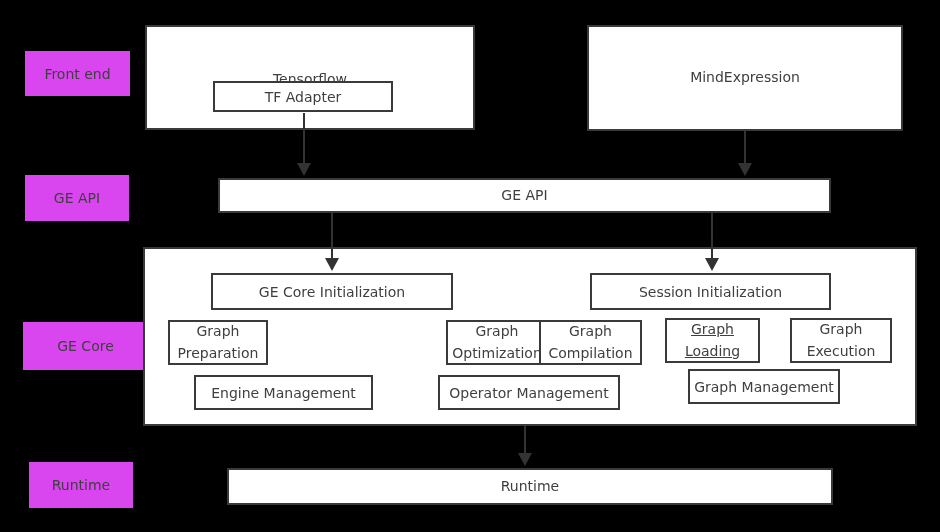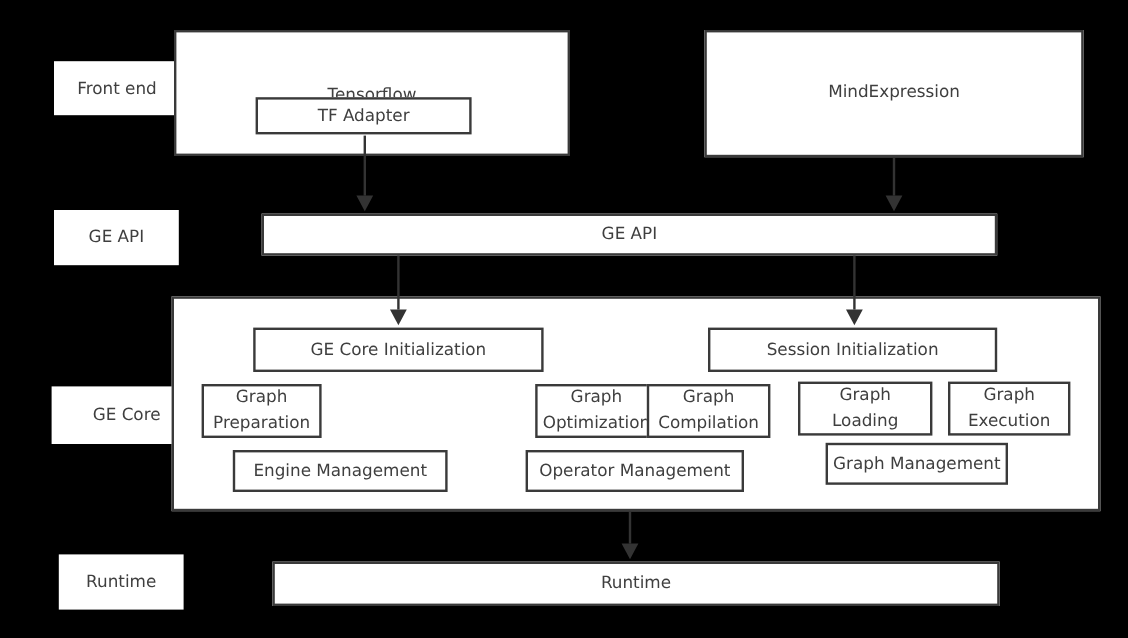--- a/index.html
+++ b/index.html
@@ -23,28 +23,27 @@
     border: 2px solid #3a3a3a;
     box-sizing: border-box;
     display: flex;
     align-items: center;
     justify-content: center;
     text-align: center;
     line-height: 1.4;
   }
   .side-label {
     position: absolute;
-    background: #ffffff;
+    background: #d946ef;
     border: none;
     box-sizing: border-box;
     display: flex;
     align-items: center;
     justify-content: center;
     text-align: right;
-    margin-left: 20px;
   }
   .titled-box {
     position: absolute;
     background: #ffffff;
     border: 2px solid #3a3a3a;
     box-sizing: border-box;
   }
   .titled-box .box-title {
     display: block;
     text-align: center;
@@ -102,21 +101,21 @@
   <div class="box" style="left:218px; top:178px; width:613px; height:35px;">GE API</div>
 
   <div class="titled-box" style="left:143px; top:247px; width:774px; height:179px;">
 
     <div class="inner-box" style="left:66px; top:24px; width:242px; height:37px;">GE Core Initialization</div>
     <div class="inner-box" style="left:445px; top:24px; width:241px; height:37px;">Session Initialization</div>
 
     <div class="inner-box two-line" style="left:23px; top:71px; width:100px; height:45px;">Graph Preparation</div>
     <div class="inner-box two-line" style="left:269px; top:71px; width:102px; height:45px;margin-left:32px;">Graph Optimization</div>
     <div class="inner-box two-line" style="left:394px; top:71px; width:103px; height:45px;">Graph Compilation</div>
-    <div class="inner-box two-line" style="left:520px; top:69px; width:112px; height:45px;">Graph Loading</div>
+    <div class="inner-box two-line" style="left:520px; top:69px; width:95px; height:45px;text-decoration:underline;">Graph Loading</div>
     <div class="inner-box two-line" style="left:645px; top:69px; width:102px; height:45px;">Graph Execution</div>
 
     <div class="inner-box" style="left:49px; top:126px; width:179px; height:35px;">Engine Management</div>
     <div class="inner-box" style="left:293px; top:126px; width:182px; height:35px;">Operator Management</div>
     <div class="inner-box" style="left:543px; top:120px; width:152px; height:35px;">Graph Management</div>
   </div>
 
   <div class="box" style="left:227px; top:468px; width:606px; height:37px;">Runtime</div>
 
   <div class="arrow" style="left:303px; top:113px; height:50px;"></div>

